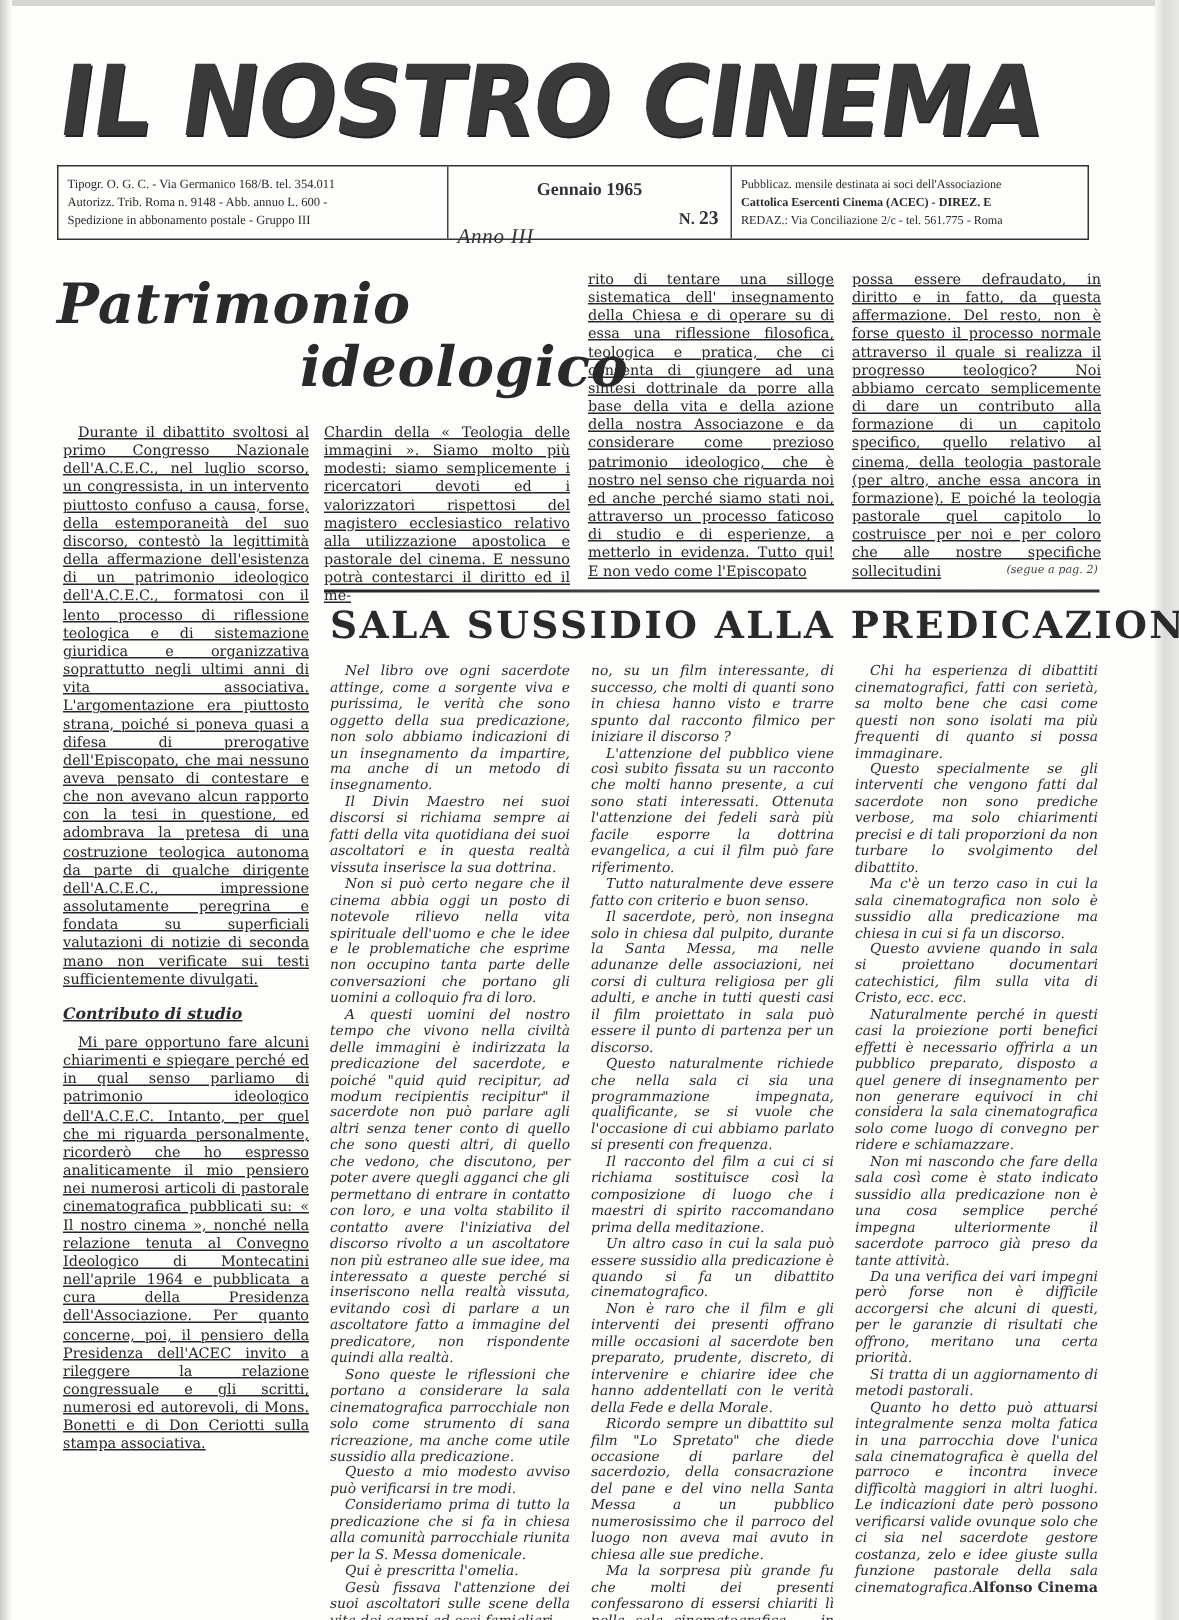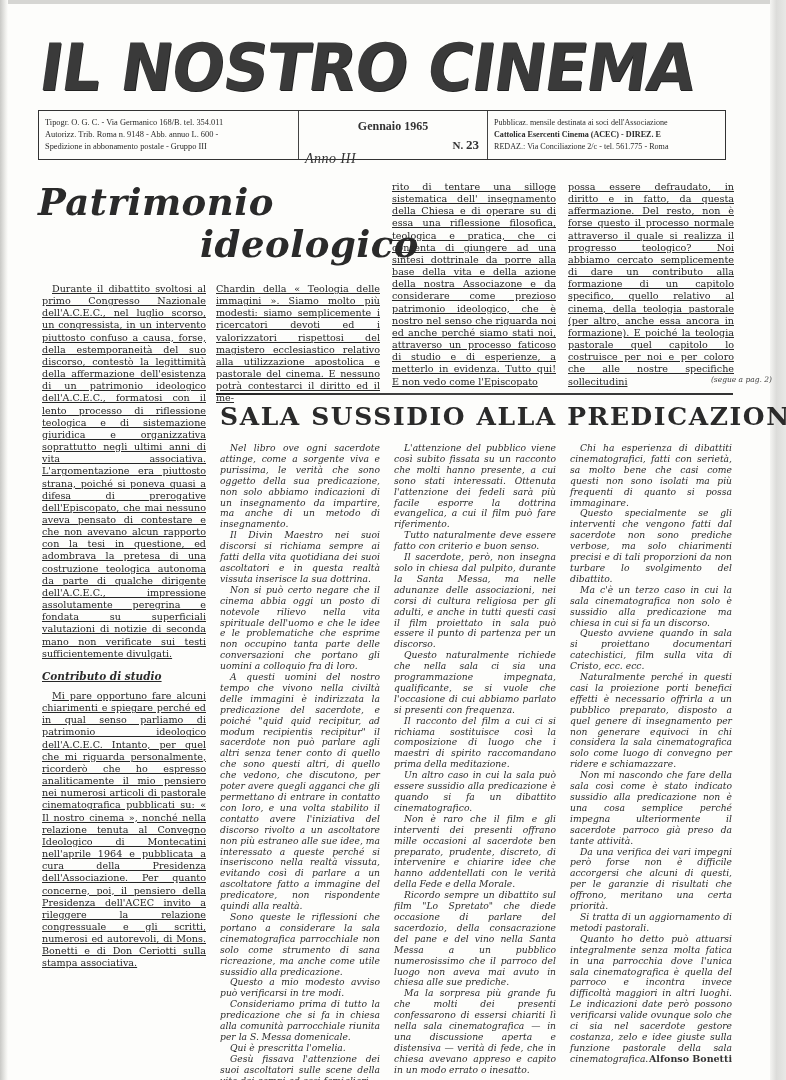--- a/index.html
+++ b/index.html
@@ -71,21 +71,21 @@
   .col2 { left: 216px; top: 283px; width: 164px; }
   .col3 { left: 392px; top: 181px; width: 164px; }
   .col4 { left: 568px; top: 181px; width: 166px; }
   .subhead {
     font-style: italic; font-weight: bold; font-size: 10.5px;
     margin: 10px 0 8px 0 !important; text-indent: 0 !important;
     color: #2a2a2a;
   }
   .cont-note {
     position: absolute; left: 600px; top: 375px; width: 132px; text-align: right;
-    font-family: "DejaVu Serif", serif; font-style: italic; font-size: 7.5px; color: #444; margin-left: 40px;
+    font-family: "DejaVu Serif", serif; font-style: italic; font-size: 7.5px; color: #444;
   }
   .rule {
     position: absolute; left: 216px; top: 393px; width: 517px; height: 2px;
     background: linear-gradient(to right, #222 0%, #444 40%, #333 100%);
   }
   .headline {
     position: absolute; left: 220px; top: 402px; width: 516px;
     font-family: "DejaVu Serif", serif; font-weight: bold;
     font-size: 25px; line-height: 30px; color: #2a2a2a;
     letter-spacing: 1.6px; white-space: nowrap;
@@ -169,20 +169,21 @@
   <p>A questi uomini del nostro tempo che vivono nella civiltà delle immagini è indirizzata la predicazione del sacerdote, e poiché "quid quid recipitur, ad modum recipientis recipitur" il sacerdote non può parlare agli altri senza tener conto di quello che sono questi altri, di quello che vedono, che discutono, per poter avere quegli agganci che gli permettano di entrare in contatto con loro, e una volta stabilito il contatto avere l'iniziativa del discorso rivolto a un ascoltatore non più estraneo alle sue idee, ma interessato a queste perché si inseriscono nella realtà vissuta, evitando così di parlare a un ascoltatore fatto a immagine del predicatore, non rispondente quindi alla realtà.</p>
   <p>Sono queste le riflessioni che portano a considerare la sala cinematografica parrocchiale non solo come strumento di sana ricreazione, ma anche come utile sussidio alla predicazione.</p>
   <p>Questo a mio modesto avviso può verificarsi in tre modi.</p>
   <p>Consideriamo prima di tutto la predicazione che si fa in chiesa alla comunità parrocchiale riunita per la S. Messa domenicale.</p>
   <p>Qui è prescritta l'omelia.</p>
   <p>Gesù fissava l'attenzione dei suoi ascoltatori sulle scene della vita dei campi ad essi famigliari.</p>
 
 </div>
 
 <div class="icol icol2">
+  <p class="noind">no, su un film interessante, di successo, che molti di quanti sono in chiesa hanno visto e trarre spunto dal racconto filmico per iniziare il discorso ?</p>
   <p>L'attenzione del pubblico viene così subito fissata su un racconto che molti hanno presente, a cui sono stati interessati. Ottenuta l'attenzione dei fedeli sarà più facile esporre la dottrina evangelica, a cui il film può fare riferimento.</p>
   <p>Tutto naturalmente deve essere fatto con criterio e buon senso.</p>
   <p>Il sacerdote, però, non insegna solo in chiesa dal pulpito, durante la Santa Messa, ma nelle adunanze delle associazioni, nei corsi di cultura religiosa per gli adulti, e anche in tutti questi casi il film proiettato in sala può essere il punto di partenza per un discorso.</p>
   <p>Questo naturalmente richiede che nella sala ci sia una programmazione impegnata, qualificante, se si vuole che l'occasione di cui abbiamo parlato si presenti con frequenza.</p>
   <p>Il racconto del film a cui ci si richiama sostituisce così la composizione di luogo che i maestri di spirito raccomandano prima della meditazione.</p>
   <p>Un altro caso in cui la sala può essere sussidio alla predicazione è quando si fa un dibattito cinematografico.</p>
   <p>Non è raro che il film e gli interventi dei presenti offrano mille occasioni al sacerdote ben preparato, prudente, discreto, di intervenire e chiarire idee che hanno addentellati con le verità della Fede e della Morale.</p>
   <p>Ricordo sempre un dibattito sul film "Lo Spretato" che diede occasione di parlare del sacerdozio, della consacrazione del pane e del vino nella Santa Messa a un pubblico numerosissimo che il parroco del luogo non aveva mai avuto in chiesa alle sue prediche.</p>
   <p>Ma la sorpresa più grande fu che molti dei presenti confessarono di essersi chiariti lì nella sala cinematografica — in una discussione aperta e distensiva — verità di fede, che in chiesa avevano appreso e capito in un modo errato o inesatto.</p>
 </div>
@@ -192,13 +193,13 @@
   <p>Questo specialmente se gli interventi che vengono fatti dal sacerdote non sono prediche verbose, ma solo chiarimenti precisi e di tali proporzioni da non turbare lo svolgimento del dibattito.</p>
   <p>Ma c'è un terzo caso in cui la sala cinematografica non solo è sussidio alla predicazione ma chiesa in cui si fa un discorso.</p>
   <p>Questo avviene quando in sala si proiettano documentari catechistici, film sulla vita di Cristo, ecc. ecc.</p>
   <p>Naturalmente perché in questi casi la proiezione porti benefici effetti è necessario offrirla a un pubblico preparato, disposto a quel genere di insegnamento per non generare equivoci in chi considera la sala cinematografica solo come luogo di convegno per ridere e schiamazzare.</p>
   <p>Non mi nascondo che fare della sala così come è stato indicato sussidio alla predicazione non è una cosa semplice perché impegna ulteriormente il sacerdote parroco già preso da tante attività.</p>
   <p>Da una verifica dei vari impegni però forse non è difficile accorgersi che alcuni di questi, per le garanzie di risultati che offrono, meritano una certa priorità.</p>
   <p>Si tratta di un aggiornamento di metodi pastorali.</p>
   <p>Quanto ho detto può attuarsi integralmente senza molta fatica in una parrocchia dove l'unica sala cinematografica è quella del parroco e incontra invece difficoltà maggiori in altri luoghi. Le indicazioni date però possono verificarsi valide ovunque solo che ci sia nel sacerdote gestore costanza, zelo e idee giuste sulla funzione pastorale della sala cinematografica.</p>
 </div>
 
-<div class="signature">Alfonso Bonetti</div>
+<div class="signature">Alfonso Cinema</div>
 
 </body></html>

